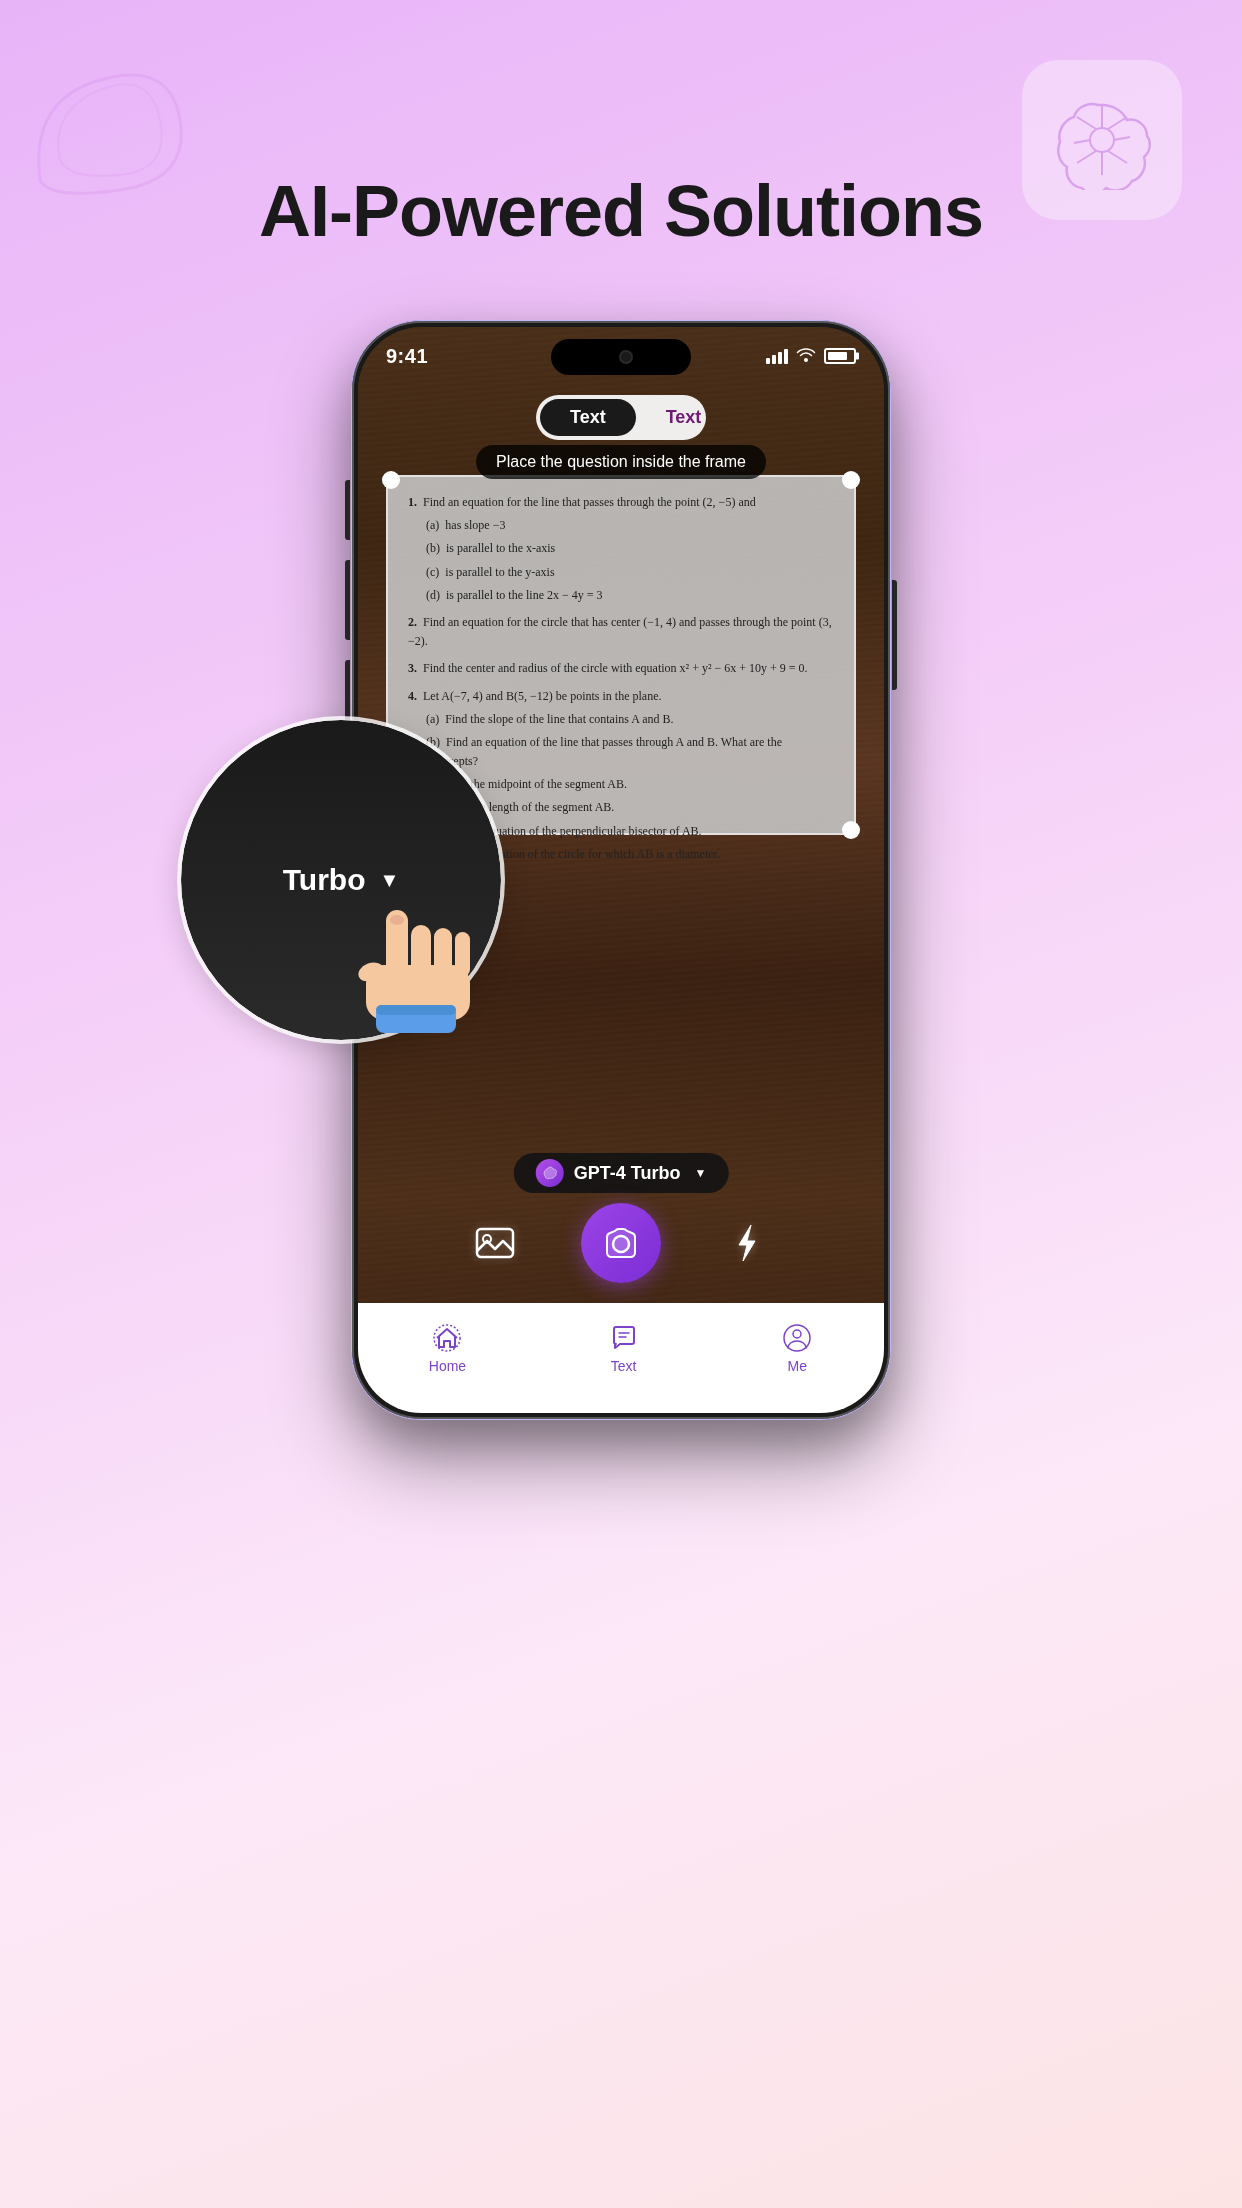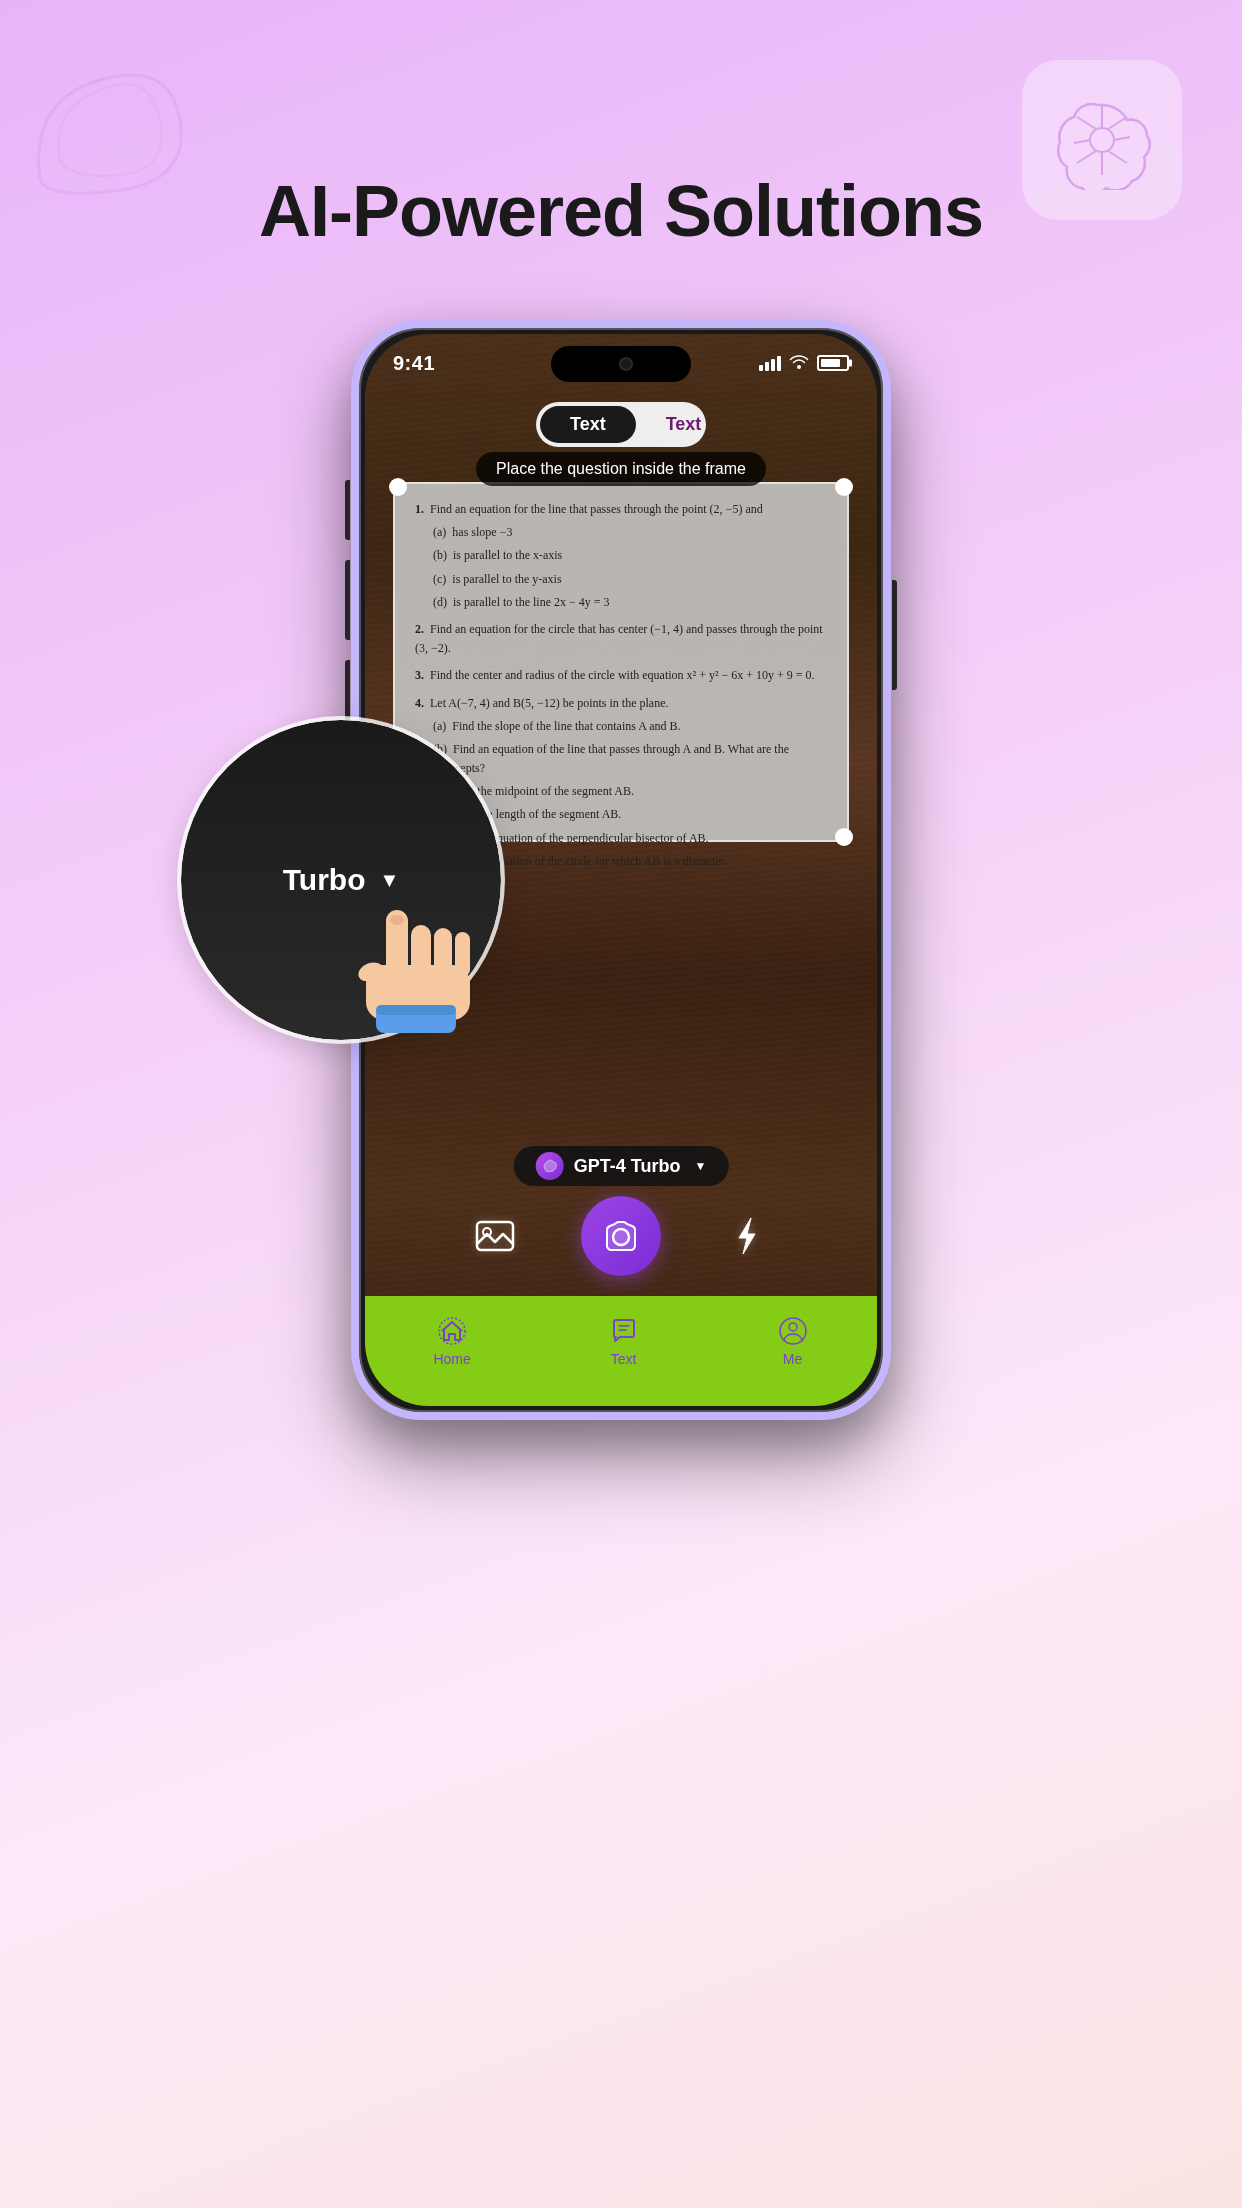--- a/index.html
+++ b/index.html
@@ -62,21 +62,21 @@
       transform: translateX(-50%);
       width: 540px;
       height: 1100px;
     }
 
     .phone-frame {
       width: 540px;
       height: 1100px;
       background: #1a1a1a;
       border-radius: 70px;
-      border: 8px solid #c4b5fd;
+      border: 1px solid #c4b5fd;
       position: relative;
       overflow: hidden;
       box-shadow:
         inset 0 0 0 2px #555,
         0 40px 80px rgba(0,0,0,0.4),
         0 20px 40px rgba(0,0,0,0.2);
     }
 
     
     .phone-btn-left {
@@ -435,21 +435,21 @@
       box-shadow: 0 4px 20px rgba(155,68,232,0.5);
     }
 
     
     .bottom-nav {
       position: absolute;
       bottom: 0;
       left: 0;
       right: 0;
       height: 110px;
-      background: #84cc16;
+      background: #ffffff;
       display: flex;
       align-items: center;
       justify-content: space-around;
       padding-bottom: 20px;
       z-index: 60;
     }
 
     .nav-item {
       display: flex;
       flex-direction: column;

